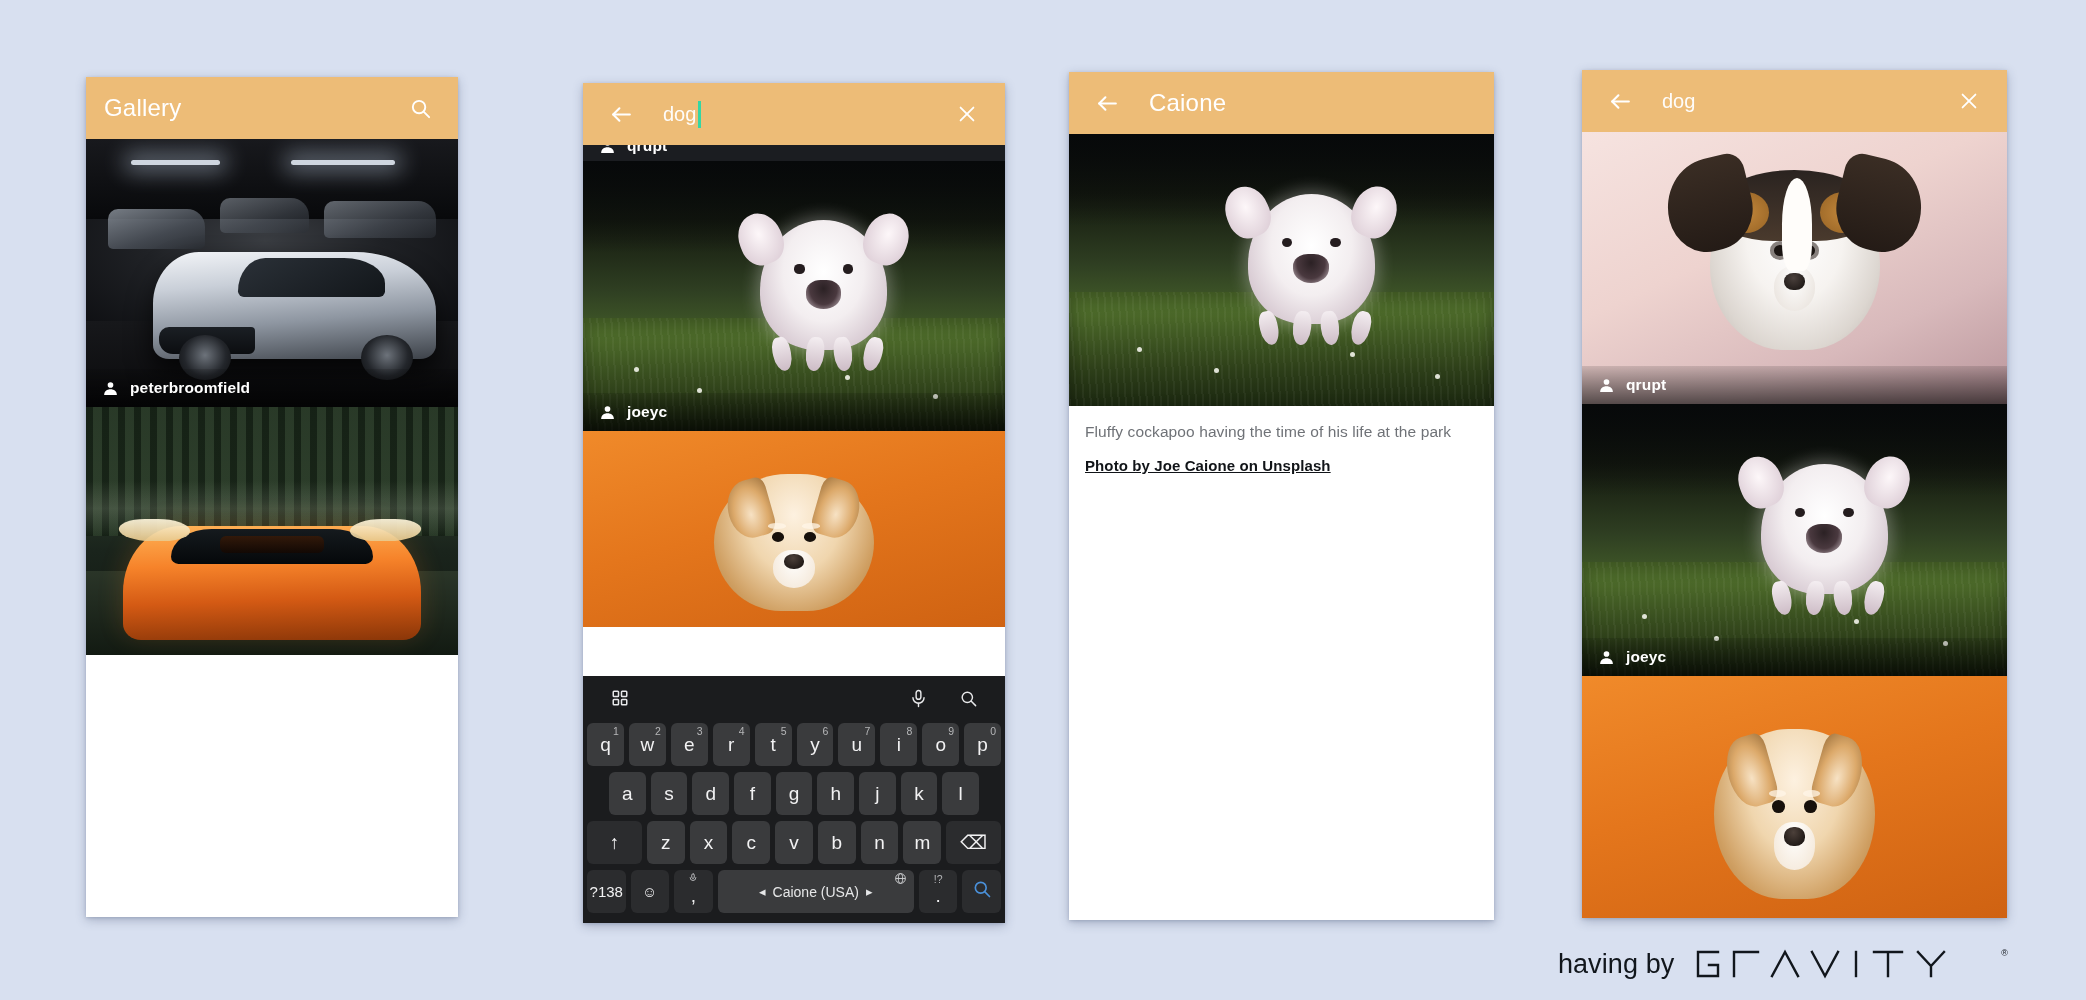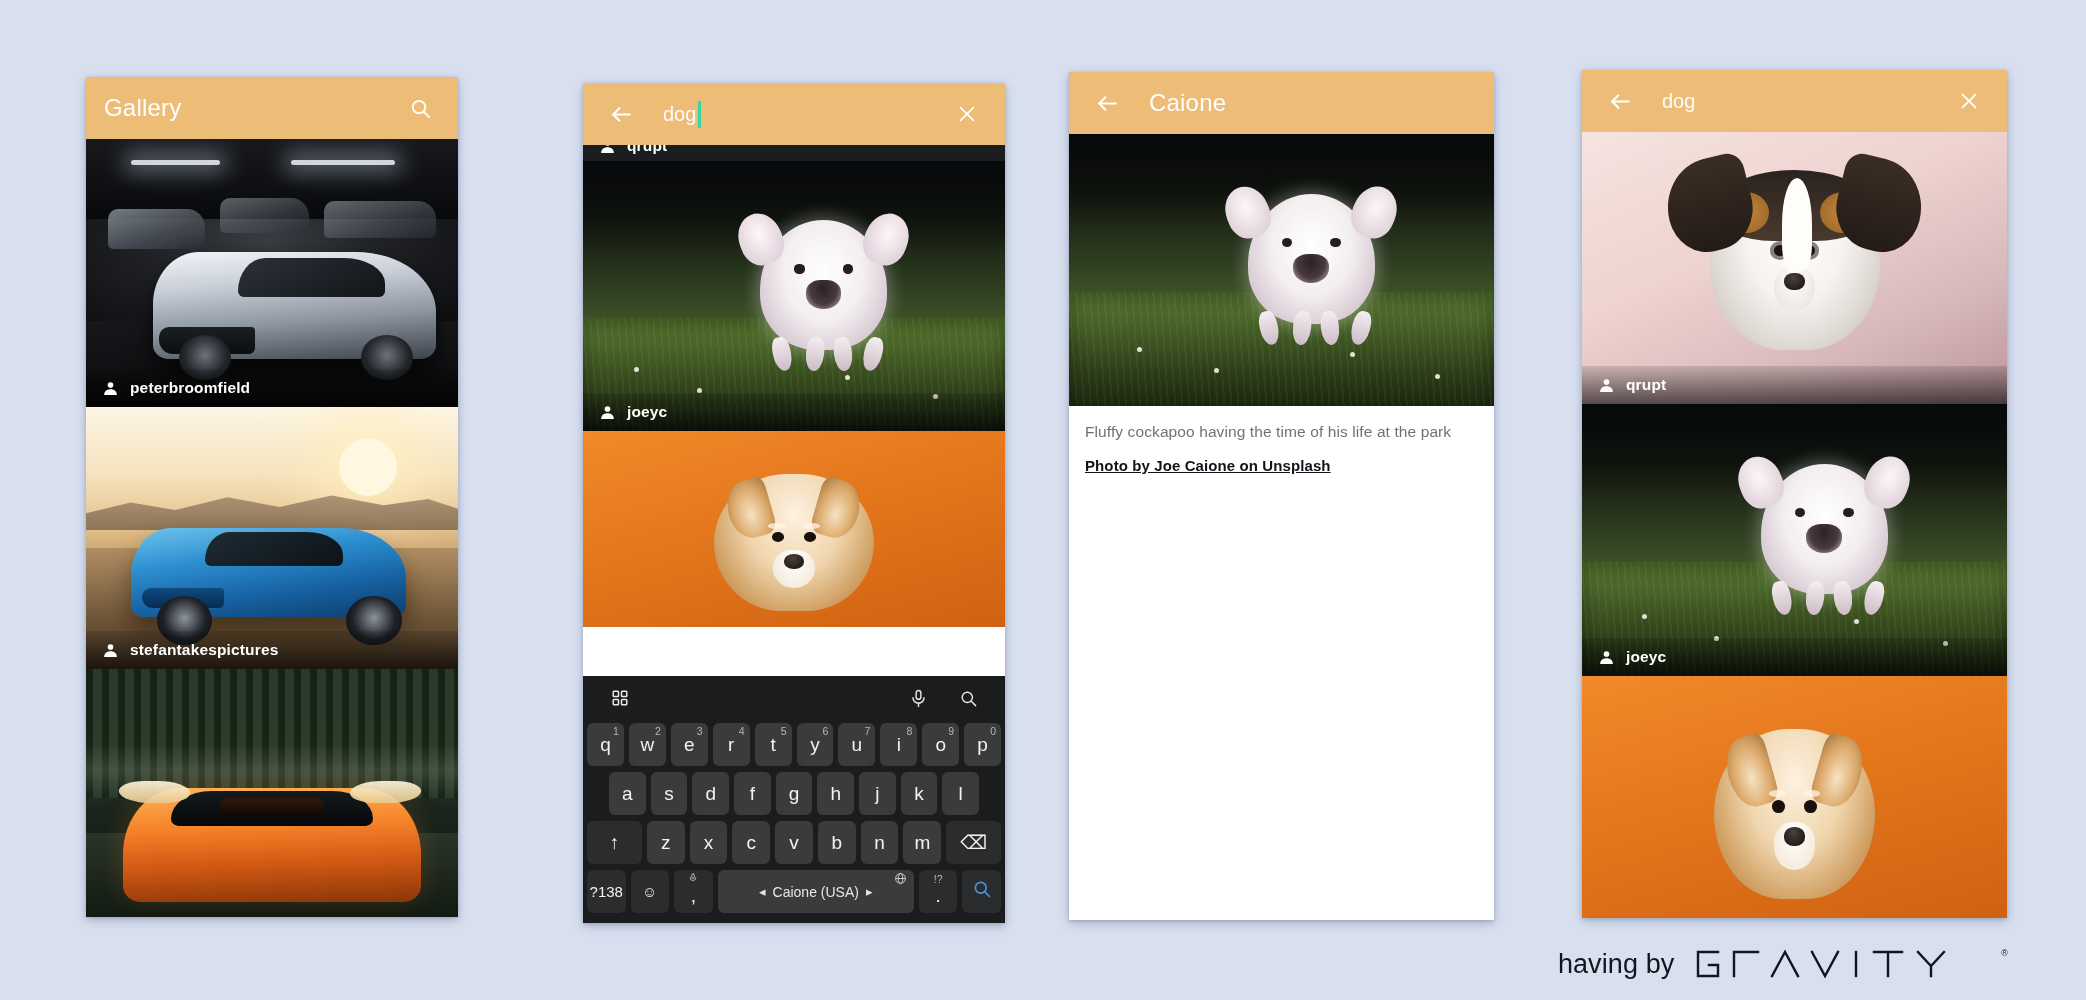--- a/index.html
+++ b/index.html
@@ -315,37 +315,20 @@
         </div>
         <div class="credit">
           <svg class="person-icon" viewBox="0 0 24 24" fill="#fff">
             <circle cx="12" cy="7" r="4"></circle>
               <path d="M3 21c0-5 4-8 9-8s9 3 9 8z"></path>
           </svg>
           <span class="credit-name">peterbroomfield</span>
         </div>
       </div>
 
-      <div class="photo-item" style="height:262px">
-        <div class="scene desert">
-          <div class="sun"></div>
-            <div class="ridge"></div>
-            <div class="ground"></div>
-          <div class="car"></div>
-            <div class="w w1"></div>
-            <div class="w w2"></div>
-        </div>
-        <div class="credit">
-          <svg class="person-icon" viewBox="0 0 24 24" fill="#fff">
-            <circle cx="12" cy="7" r="4"></circle>
-              <path d="M3 21c0-5 4-8 9-8s9 3 9 8z"></path>
-          </svg>
-          <span class="credit-name">stefantakespictures</span>
-        </div>
-      </div>
 
       <div class="photo-item" style="height:248px">
         <div class="scene lake">
           <div class="trees"></div>
             <div class="mist"></div>
             <div class="water"></div>
           <div class="car"></div>
             <div class="lamp lA"></div>
             <div class="lamp lB"></div>
             <div class="vent"></div>

